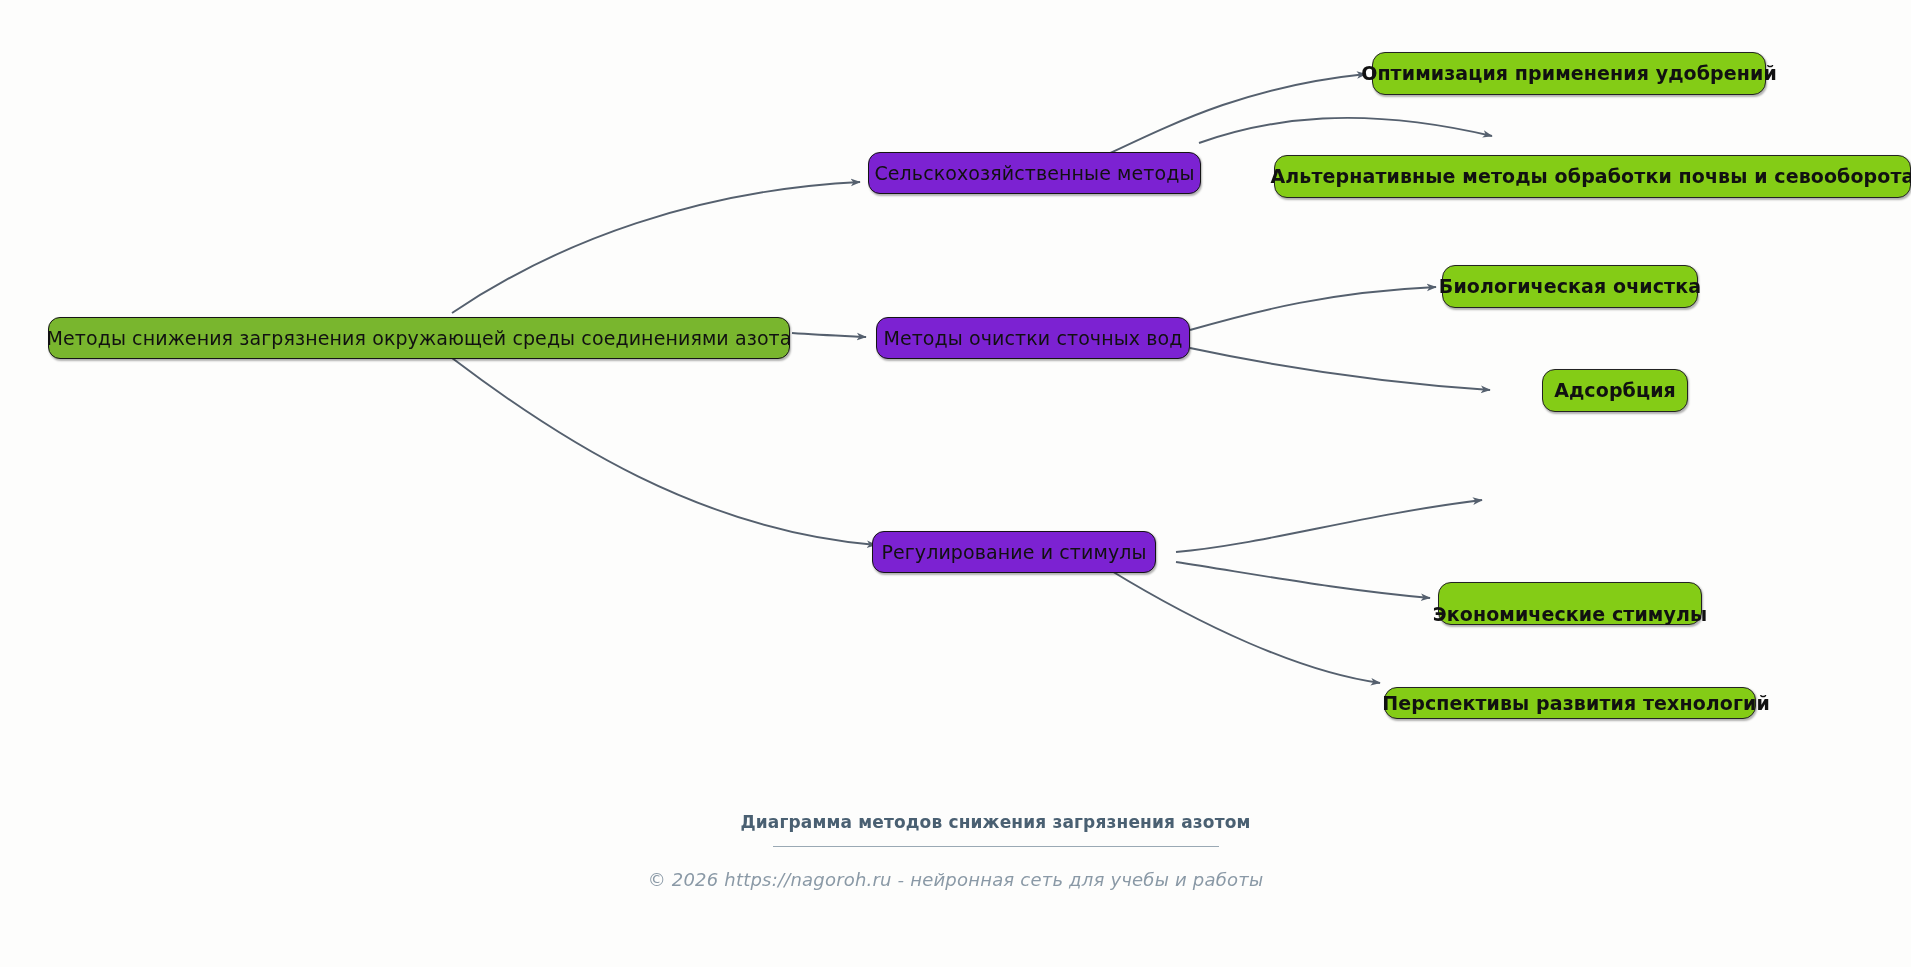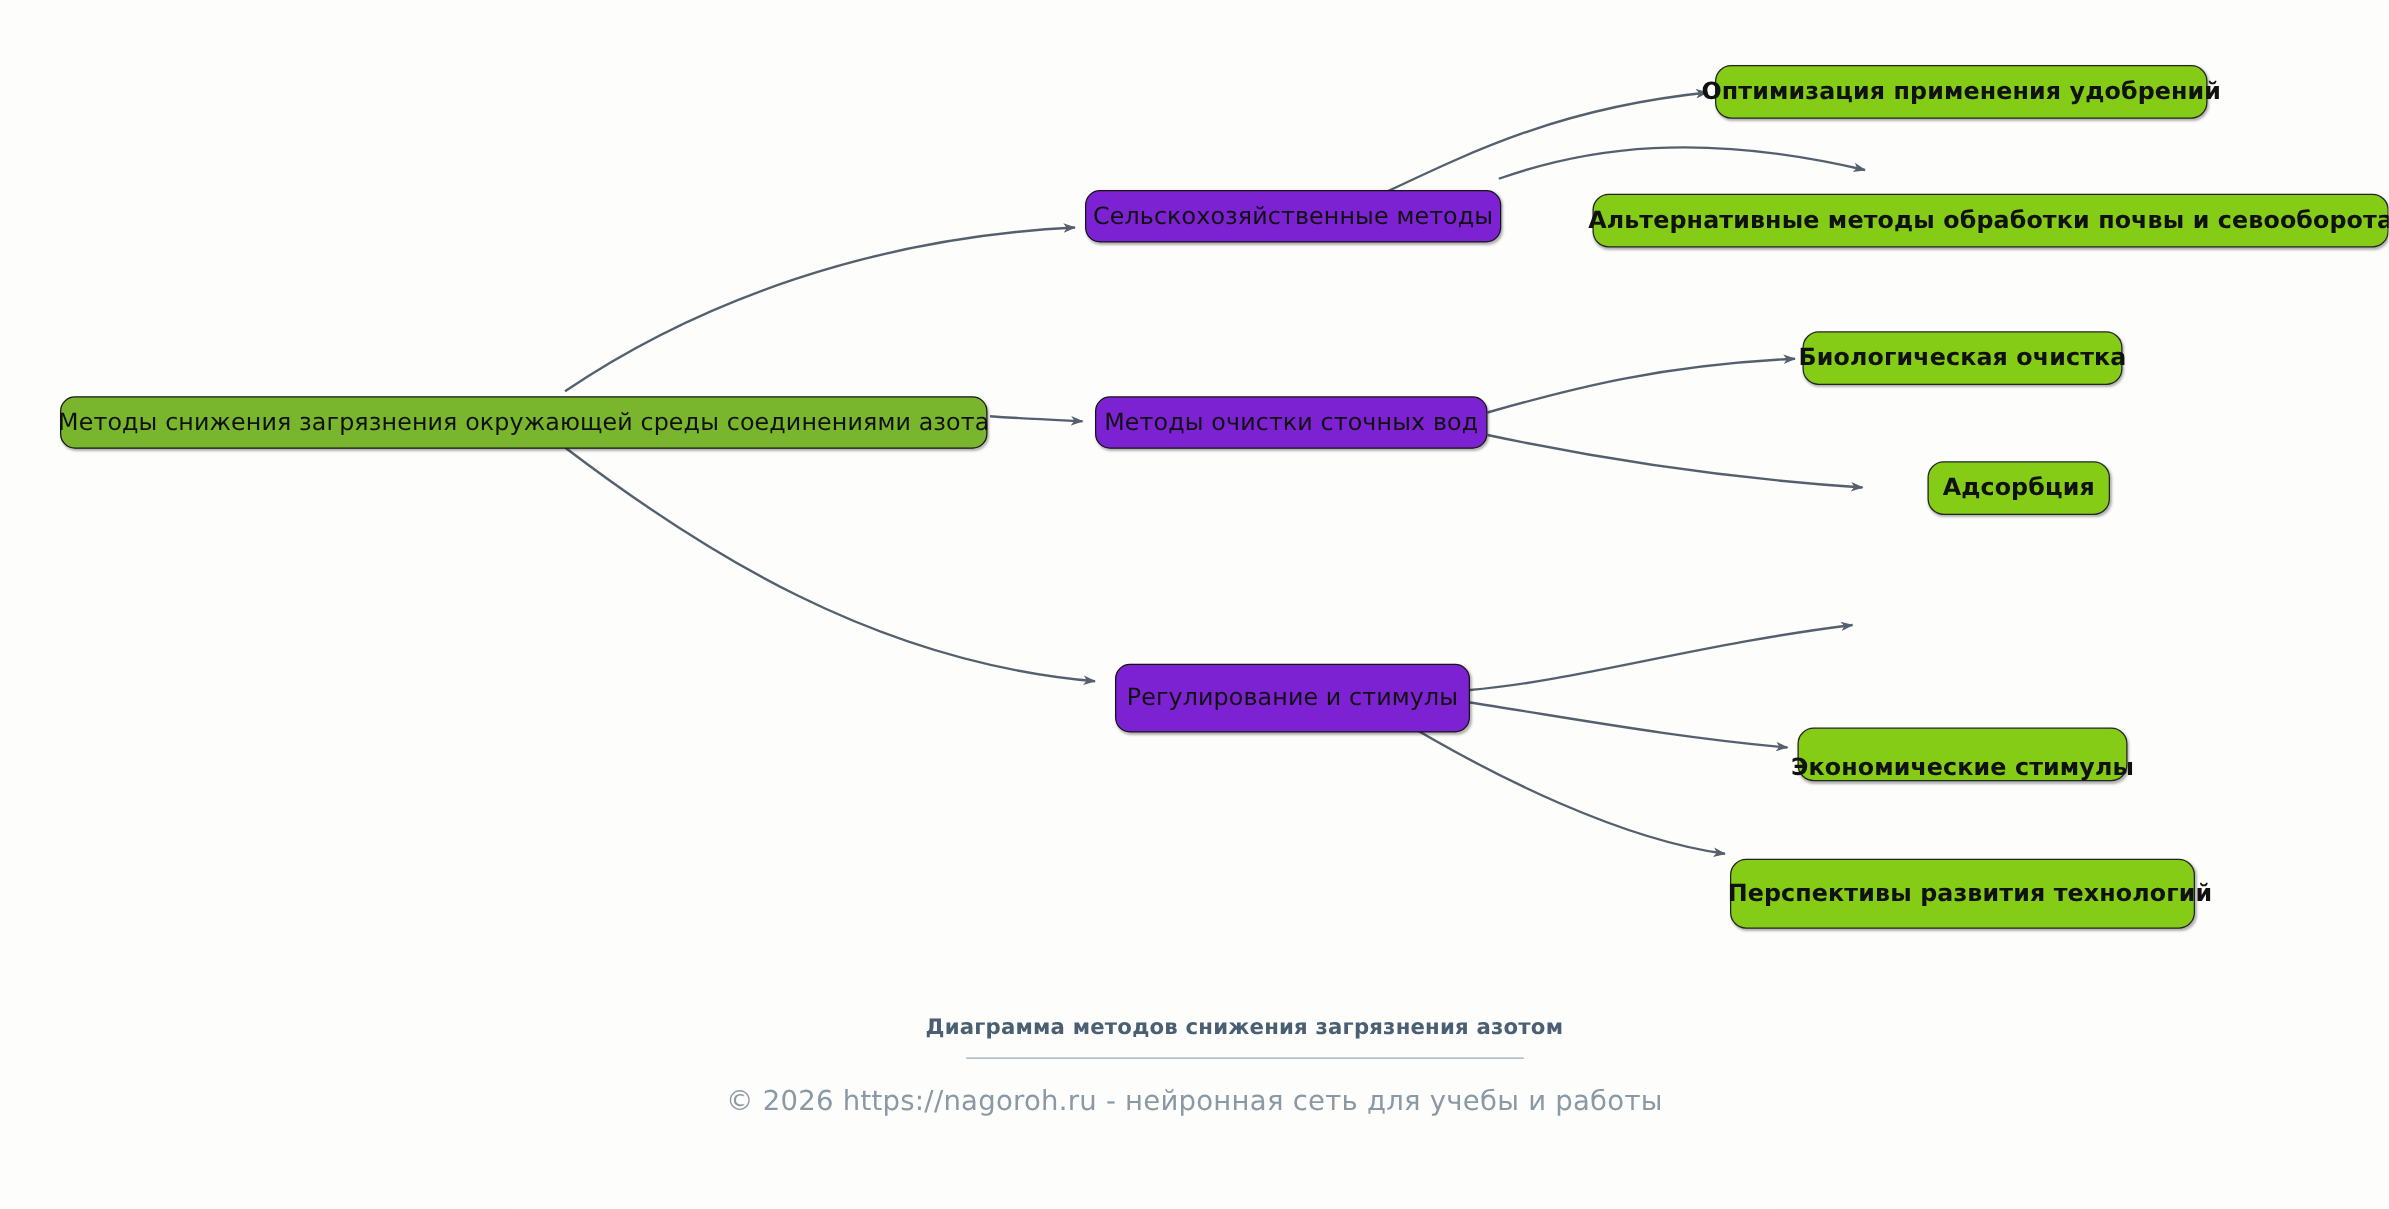--- a/index.html
+++ b/index.html
@@ -70,23 +70,24 @@
     color: #4a6072;
     letter-spacing: 0.15px;
   }
   .footer-rule {
     width: 446px;
     height: 0;
     margin: 14px auto 0 auto;
     border-top: 1.6px solid #9aa9b4;
   }
   .footer-copy {
-    font-size: 22px;
+    font-size: 18px;
     color: #8a99a6;
     letter-spacing: 0.2px;
+    font-style: italic;
   }
 </style>
 </head>
 <body>
 
 <div id="canvas">
 
   <svg id="edges" viewBox="0 0 1911 967">
     <defs>
       <marker id="arrow" markerWidth="11" markerHeight="11" refX="9.2" refY="4.2" orient="auto" markerUnits="userSpaceOnUse">
@@ -115,21 +116,21 @@
   </div>
 
   <div class="node branch" style="left:876px; top:317px; width:314px; height:42px;">
     <span>Методы очистки сточных вод</span>
   </div>
 
   <div class="node branch" style="left:868px; top:152px; width:333px; height:42px;">
     <span>Сельскохозяйственные методы</span>
   </div>
 
-  <div class="node branch" style="left:892px; top:531px; width:284px; height:55px;">
+  <div class="node branch" style="left:872px; top:531px; width:284px; height:42px;">
     <span>Регулирование и стимулы</span>
   </div>
 
   <div class="node leaf" style="left:1372px; top:52px; width:394px; height:43px;">
     <span>Оптимизация применения удобрений</span>
   </div>
 
   <div class="node leaf" style="left:1274px; top:155px; width:637px; height:43px;">
     <span>Альтернативные методы обработки почвы и севооборота</span>
   </div>
@@ -140,21 +141,21 @@
 
   <div class="node leaf" style="left:1506px; top:369px; width:146px; height:43px;margin-left:36px;">
     <span>Адсорбция</span>
   </div>
 
 
   <div class="node leaf" style="left:1438px; top:582px; width:264px; height:43px;align-items:flex-end;">
     <span>Экономические стимулы</span>
   </div>
 
-  <div class="node leaf" style="left:1384px; top:687px; width:372px; height:56px;padding-left:12px;">
+  <div class="node leaf" style="left:1384px; top:687px; width:372px; height:32px;padding-left:12px;">
     <span>Перспективы развития технологий</span>
   </div>
 
   <div class="footer" style="top:812px;padding-left:40px;">
     <div class="footer-title">Диаграмма методов снижения загрязнения азотом</div>
     <div class="footer-rule"></div>
   </div>
 
   <div class="footer" style="top:869px;">
     <div class="footer-copy">© 2026 https://nagoroh.ru - нейронная сеть для учебы и работы</div>

